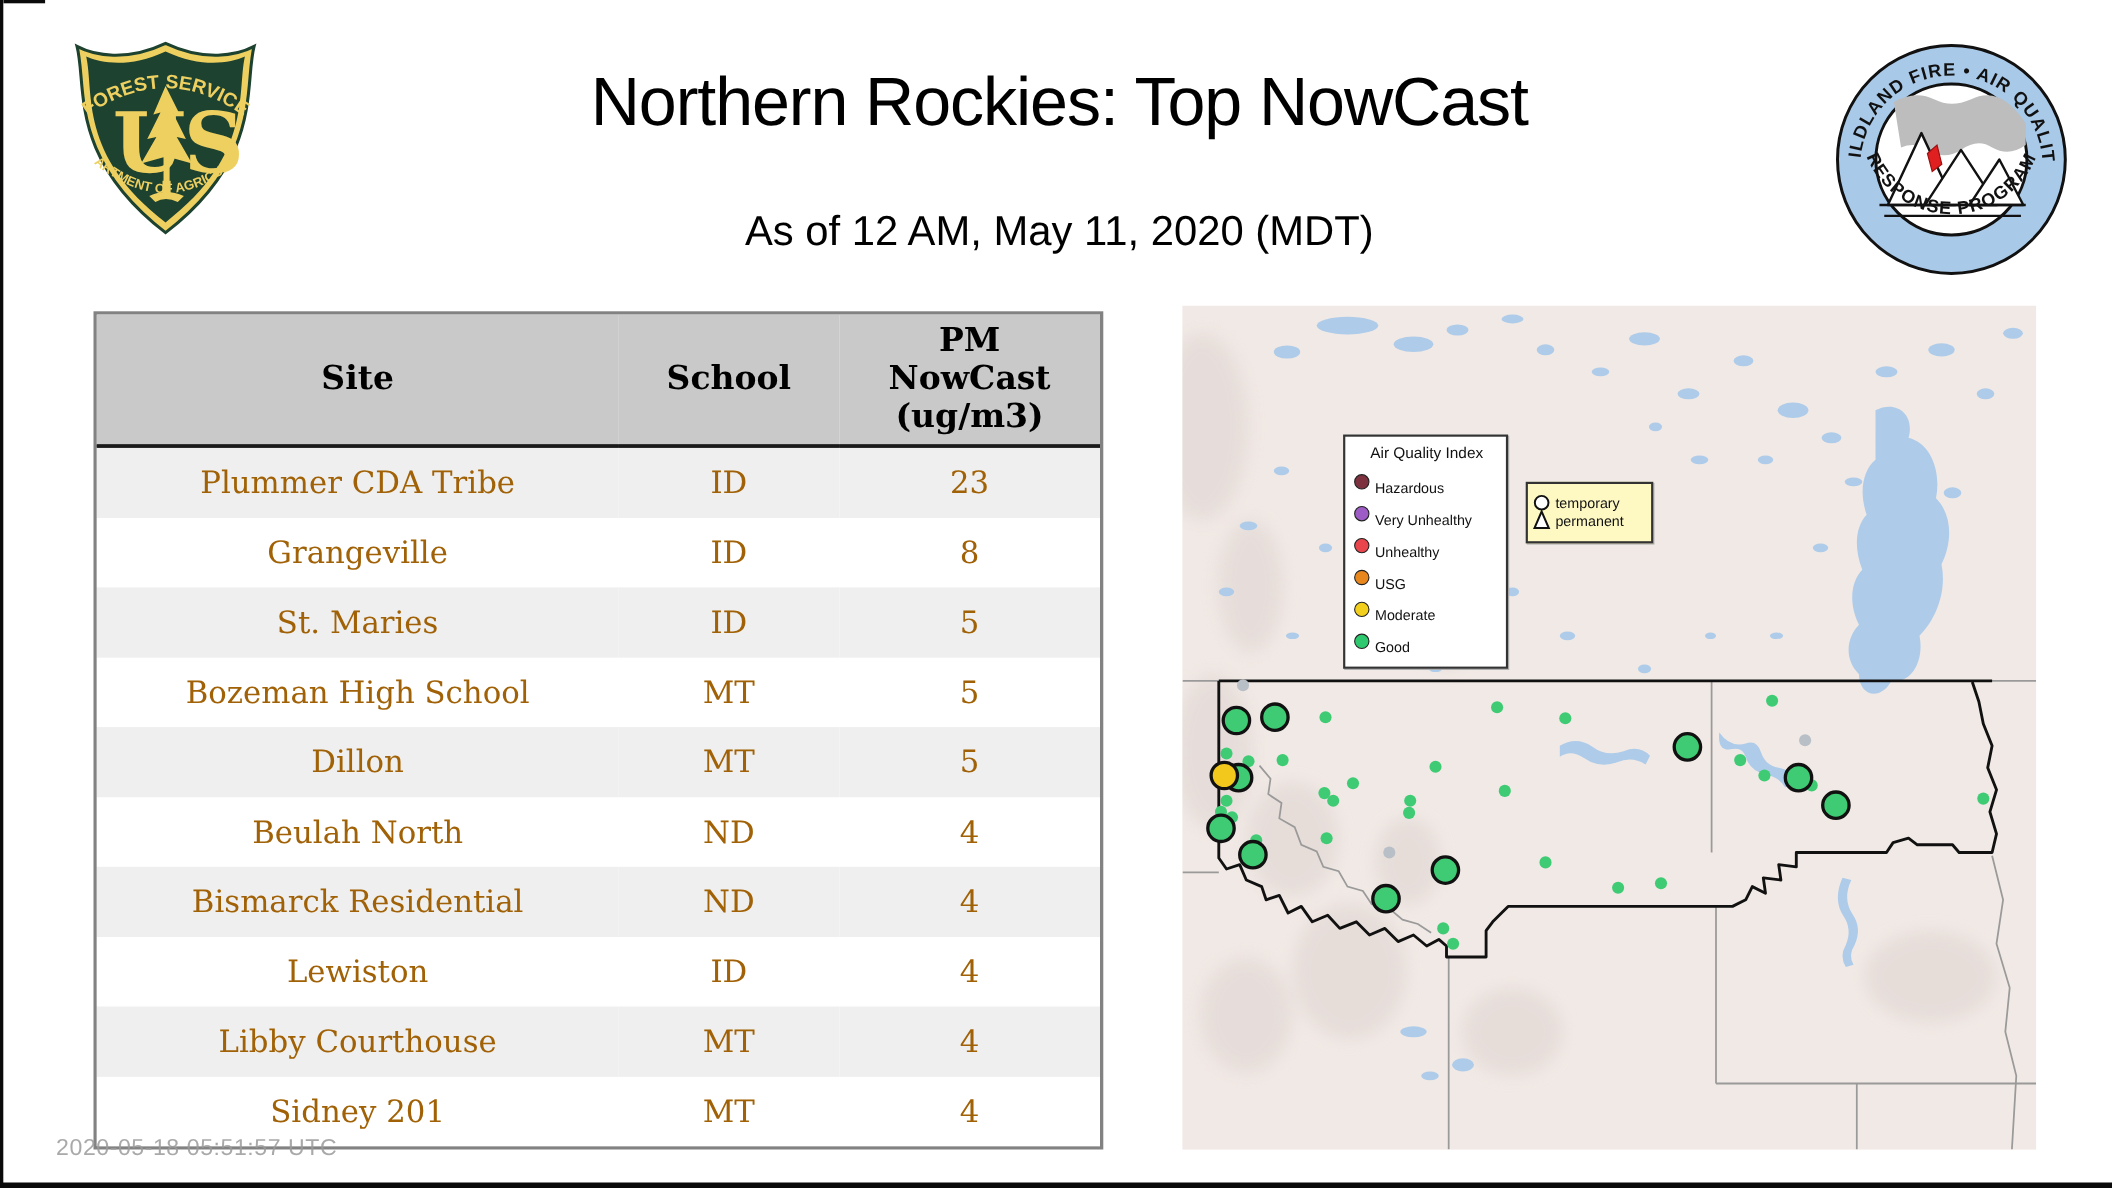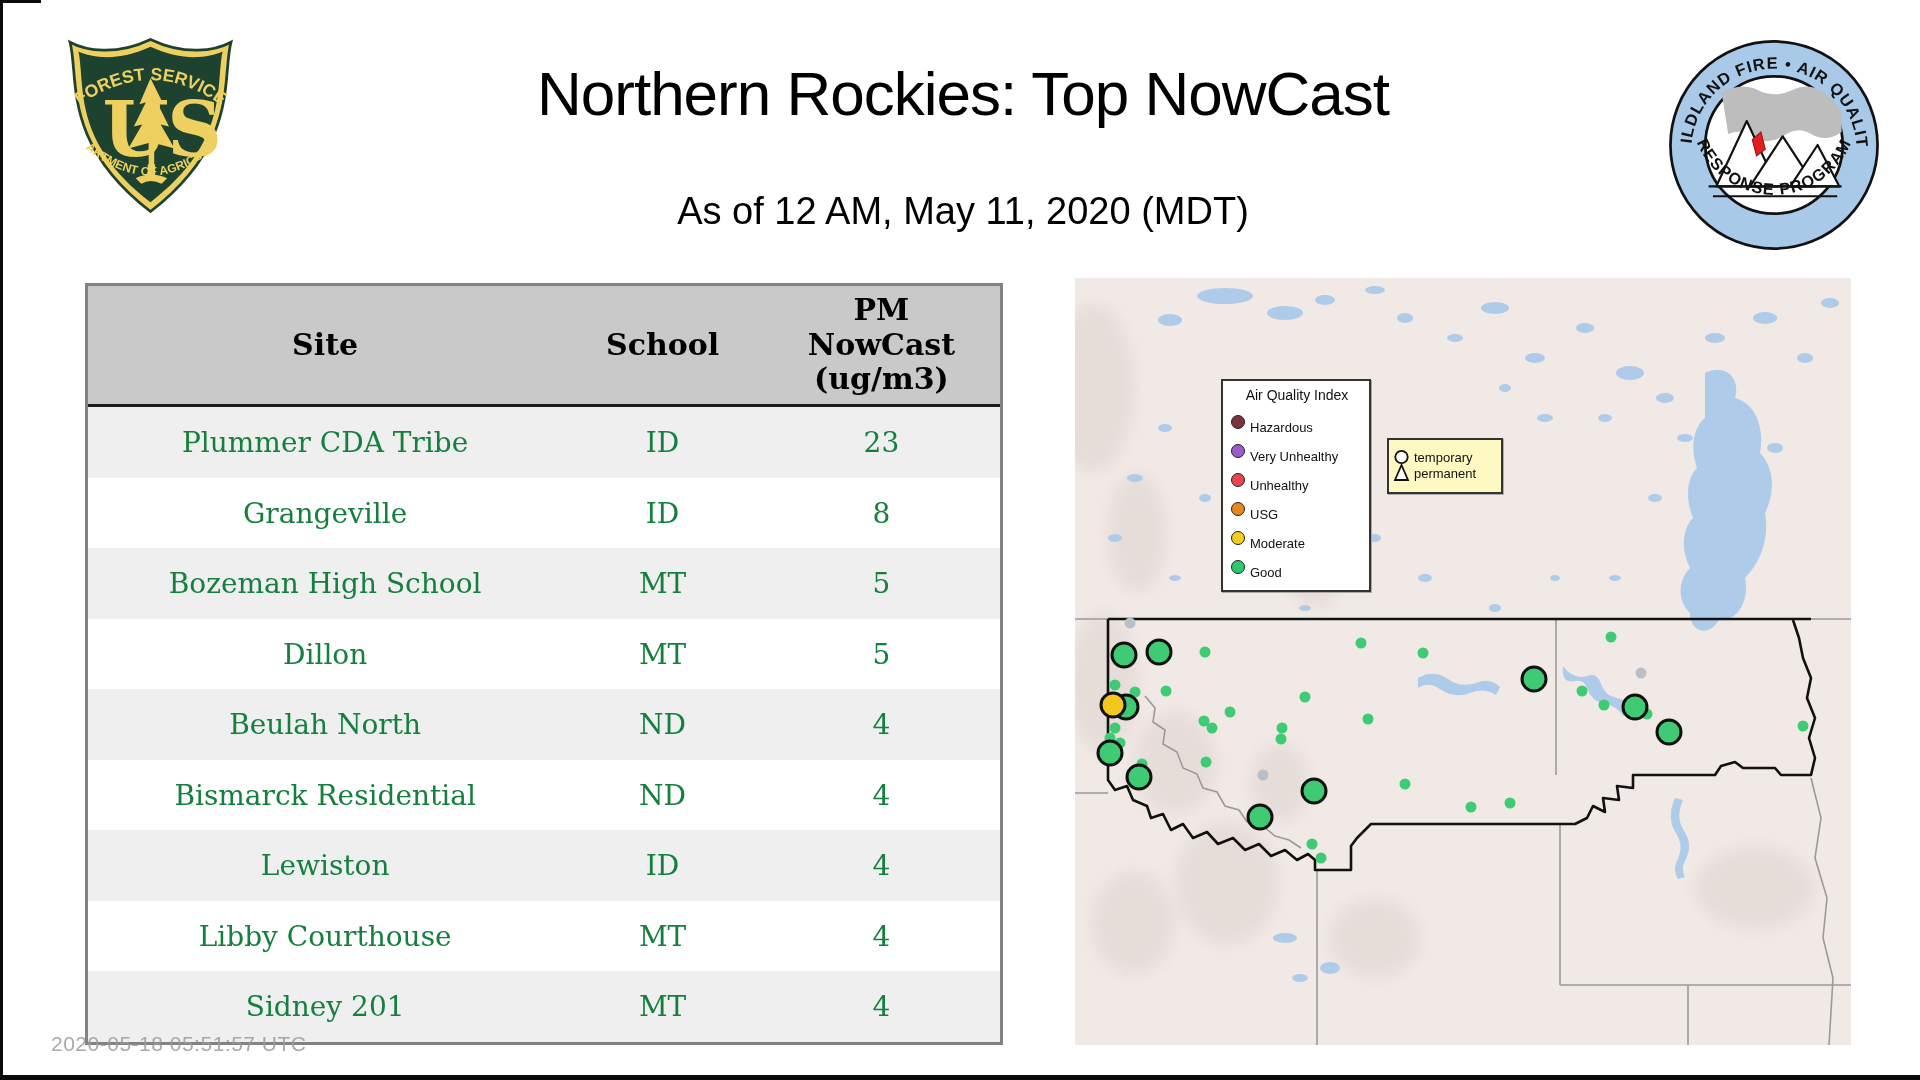--- a/index.html
+++ b/index.html
@@ -21,34 +21,34 @@
              z-index:5;opacity:.85;letter-spacing:.5px;}
 
   
   .aq-table{position:absolute;left:82px;top:283px;width:918px;height:762px;
             background:#fff;border:3px solid #828282;box-sizing:border-box;z-index:2;
             font-family:"DejaVu Serif","Liberation Serif",serif;}
   .aq-table table{border-collapse:collapse;width:100%;height:100%;}
   .aq-table thead th{background:#c9c9c9;border-bottom:3px solid #1a1a1a;
             font-size:30px;font-weight:bold;color:#000;height:118px;
             text-align:center;vertical-align:middle;line-height:1.15;padding:0 4px;}
-  .aq-table tbody td{font-size:28px;color:#15803d;text-align:center;vertical-align:middle;
+  .aq-table tbody td{font-size:28px;color:#a16207;text-align:center;vertical-align:middle;
             height:58px;padding:0;}
   .aq-table tbody tr:nth-child(odd){background:#efefef;}
   .aq-table tbody tr:nth-child(even){background:#ffffff;}
   .col-site{width:52%;margin-left:42px;} .col-state{width:22%;} .col-pm{width:26%;}
 
   
   .map{position:absolute;left:1072px;top:278px;width:776px;height:767px;background:#f1e9e5;z-index:1;}
   .map svg.base{position:absolute;left:0;top:0;}
   .marker{position:absolute;border-radius:50%;transform:translate(-50%,-50%);}
   .marker.small{width:11px;height:11px;}
   .marker.large{width:21px;height:21px;border:3px solid #111;}
 
-  .aqi-legend{position:absolute;left:146px;top:101px;width:132px;background:#fff;
+  .aqi-legend{position:absolute;left:146px;top:117px;width:132px;background:#fff;
               border:2px solid #333;box-shadow:1px 1px 0 #aaa;padding:6px 6px 8px 8px;z-index:3;}
   .aqi-legend .lg-title{font-size:14px;color:#111;text-align:center;margin-bottom:5px;}
   .lg-item{display:flex;align-items:center;margin:2px 0;}
   .lg-dot{width:12px;height:12px;border-radius:50%;border:1.5px solid #222;margin-right:5px;flex:0 0 auto;}
   .lg-label{font-size:13px;color:#111;white-space:nowrap;margin-top:12px;}
 
   .type-legend{position:absolute;left:312px;top:160px;width:104px;height:48px;background:#fef9c3;
                border:2px solid #333;box-shadow:1px 1px 0 #aaa;z-index:3;
                display:flex;align-items:center;padding:2px 4px;}
   .type-glyph{width:17px;height:34px;margin-right:4px;flex:0 0 auto;}
@@ -127,20 +127,25 @@
       <tbody id="table-body">
           <tr>
             <td>Plummer CDA Tribe</td>
             <td>ID</td>
             <td>23</td>
           </tr>
           <tr>
             <td>Grangeville</td>
             <td>ID</td>
             <td>8</td>
+          </tr>
+          <tr>
+            <td>St. Maries</td>
+            <td>ID</td>
+            <td>5</td>
           </tr>
           <tr>
             <td>Bozeman High School</td>
             <td>MT</td>
             <td>5</td>
           </tr>
           <tr>
             <td>Dillon</td>
             <td>MT</td>
             <td>5</td>

